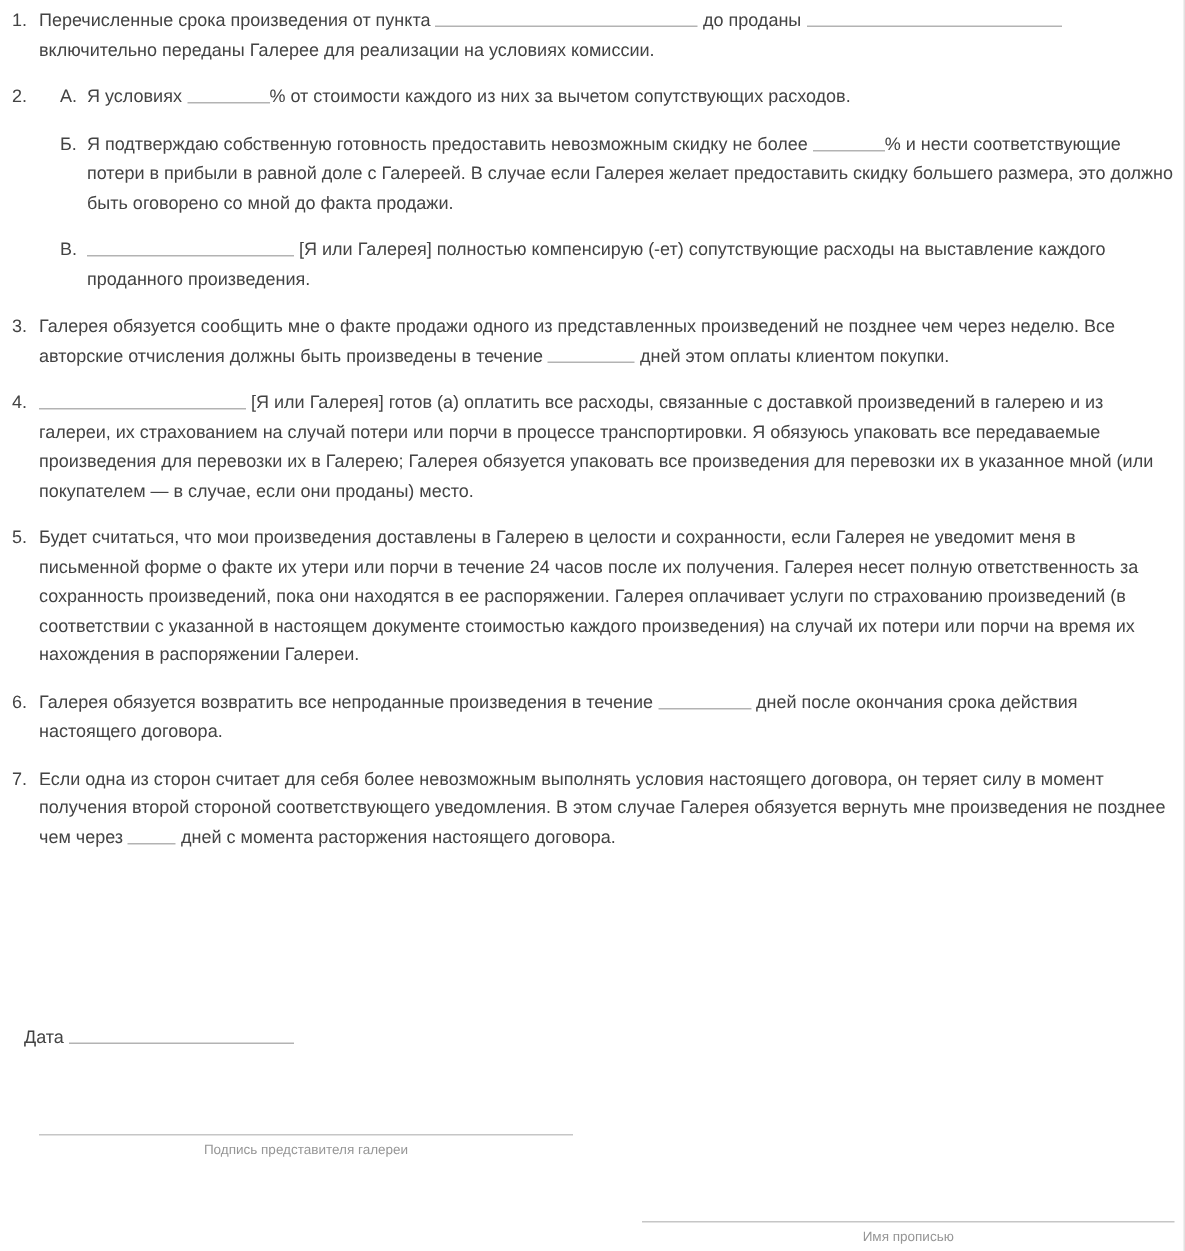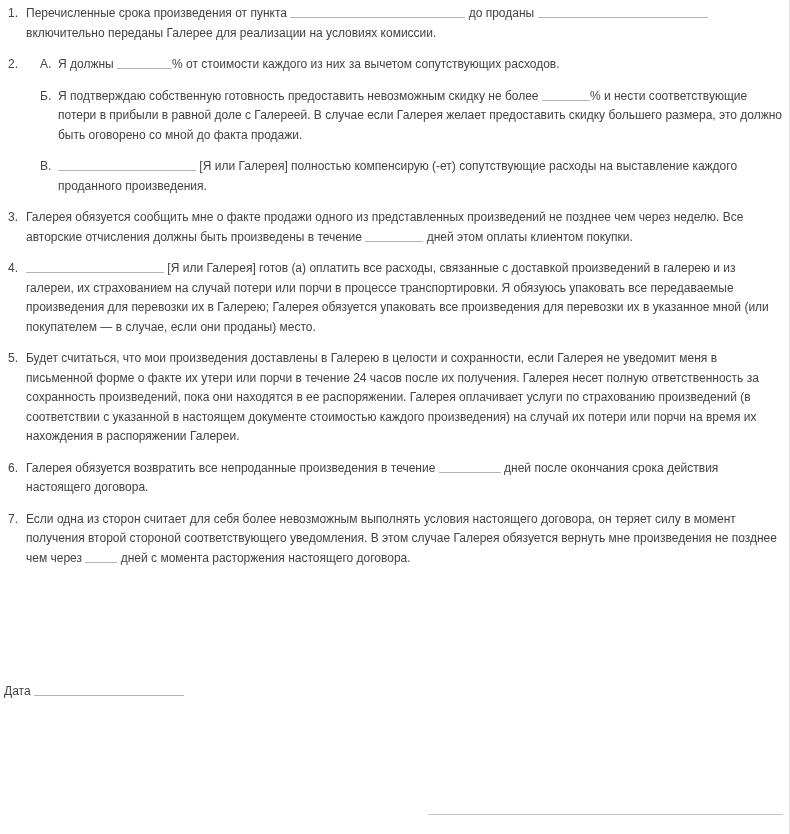--- a/index.html
+++ b/index.html
@@ -33,21 +33,21 @@
   }
   .w32 { width: 32px; }
   .w48 { width: 48px; }
   .w55 { width: 55px; }
   .w58 { width: 58px; }
   .w62 { width: 62px; }
   .w138 { width: 138px; }
   .w150 { width: 150px; }
   .w170 { width: 170px; }
   .w175 { width: 175px; }
-  .date-row { position: absolute; left: 4px; top: 682px; }
+  .date-row { position: absolute; left: 16px; top: 682px; }
   .signatures {
     position: absolute;
     left: 26px;
     right: 6px;
     top: 756px;
     display: flex;
     justify-content: space-between;
   }
   .sig-col-left { width: 340px; }
   .sig-col-right { width: 356px; }
@@ -70,21 +70,21 @@
     <span class="num">1.</span>
     <p class="body"><span>Перечисленные срока произведения от пункта</span> <span class="blank w175"></span> <span>до проданы</span> <span class="blank w170"></span> <span>включительно переданы Галерее для реализации на условиях комиссии.</span></p>
   </div>
 
   <div class="item">
     <span class="num">2.</span>
     <div class="body">
 
       <div class="subitem">
         <span class="letter">А.</span>
-        <p class="subbody"><span>Я должны</span> <span class="blank w55"></span><span>% от стоимости каждого из них за вычетом сопутствующих расходов.</span></p>
+        <p class="subbody"><span>Я условиях</span> <span class="blank w55"></span><span>% от стоимости каждого из них за вычетом сопутствующих расходов.</span></p>
       </div>
 
       <div class="subitem">
         <span class="letter">Б.</span>
         <p class="subbody"><span>Я подтверждаю собственную готовность предоставить невозможным скидку не более</span> <span class="blank w48"></span><span>% и нести соответствующие потери в прибыли в равной доле с Галереей. В случае если Галерея желает предоставить скидку большего размера, это должно быть оговорено со мной до факта продажи.</span></p>
       </div>
 
       <div class="subitem">
         <span class="letter">В.</span>
         <p class="subbody"><span class="blank w138"></span> <span>[Я или Галерея] полностью компенсирую (-ет) сопутствующие расходы на выставление каждого проданного произведения.</span></p>
@@ -116,19 +116,24 @@
     <span class="num">7.</span>
     <p class="body"><span>Если одна из сторон считает для себя более невозможным выполнять условия настоящего договора, он теряет силу в момент получения второй стороной соответствующего уведомления. В этом случае Галерея обязуется вернуть мне произведения не позднее чем через</span> <span class="blank w32"></span> <span>дней с момента расторжения настоящего договора.</span></p>
   </div>
 
   <div class="date-row">
     <span>Дата</span>
     <span class="blank w150"></span>
   </div>
 
   <div class="signatures">
+    <div class="sig-col-right">
+      <div class="sig-line"></div>
+      <div class="sig-caption">Подпись представителя галереи</div>
+    </div>
   </div>
 
   <div class="name-row">
     <div class="sig-line"></div>
+    <div class="sig-caption">Имя прописью</div>
   </div>
 
 </div>
 
 </body></html>

